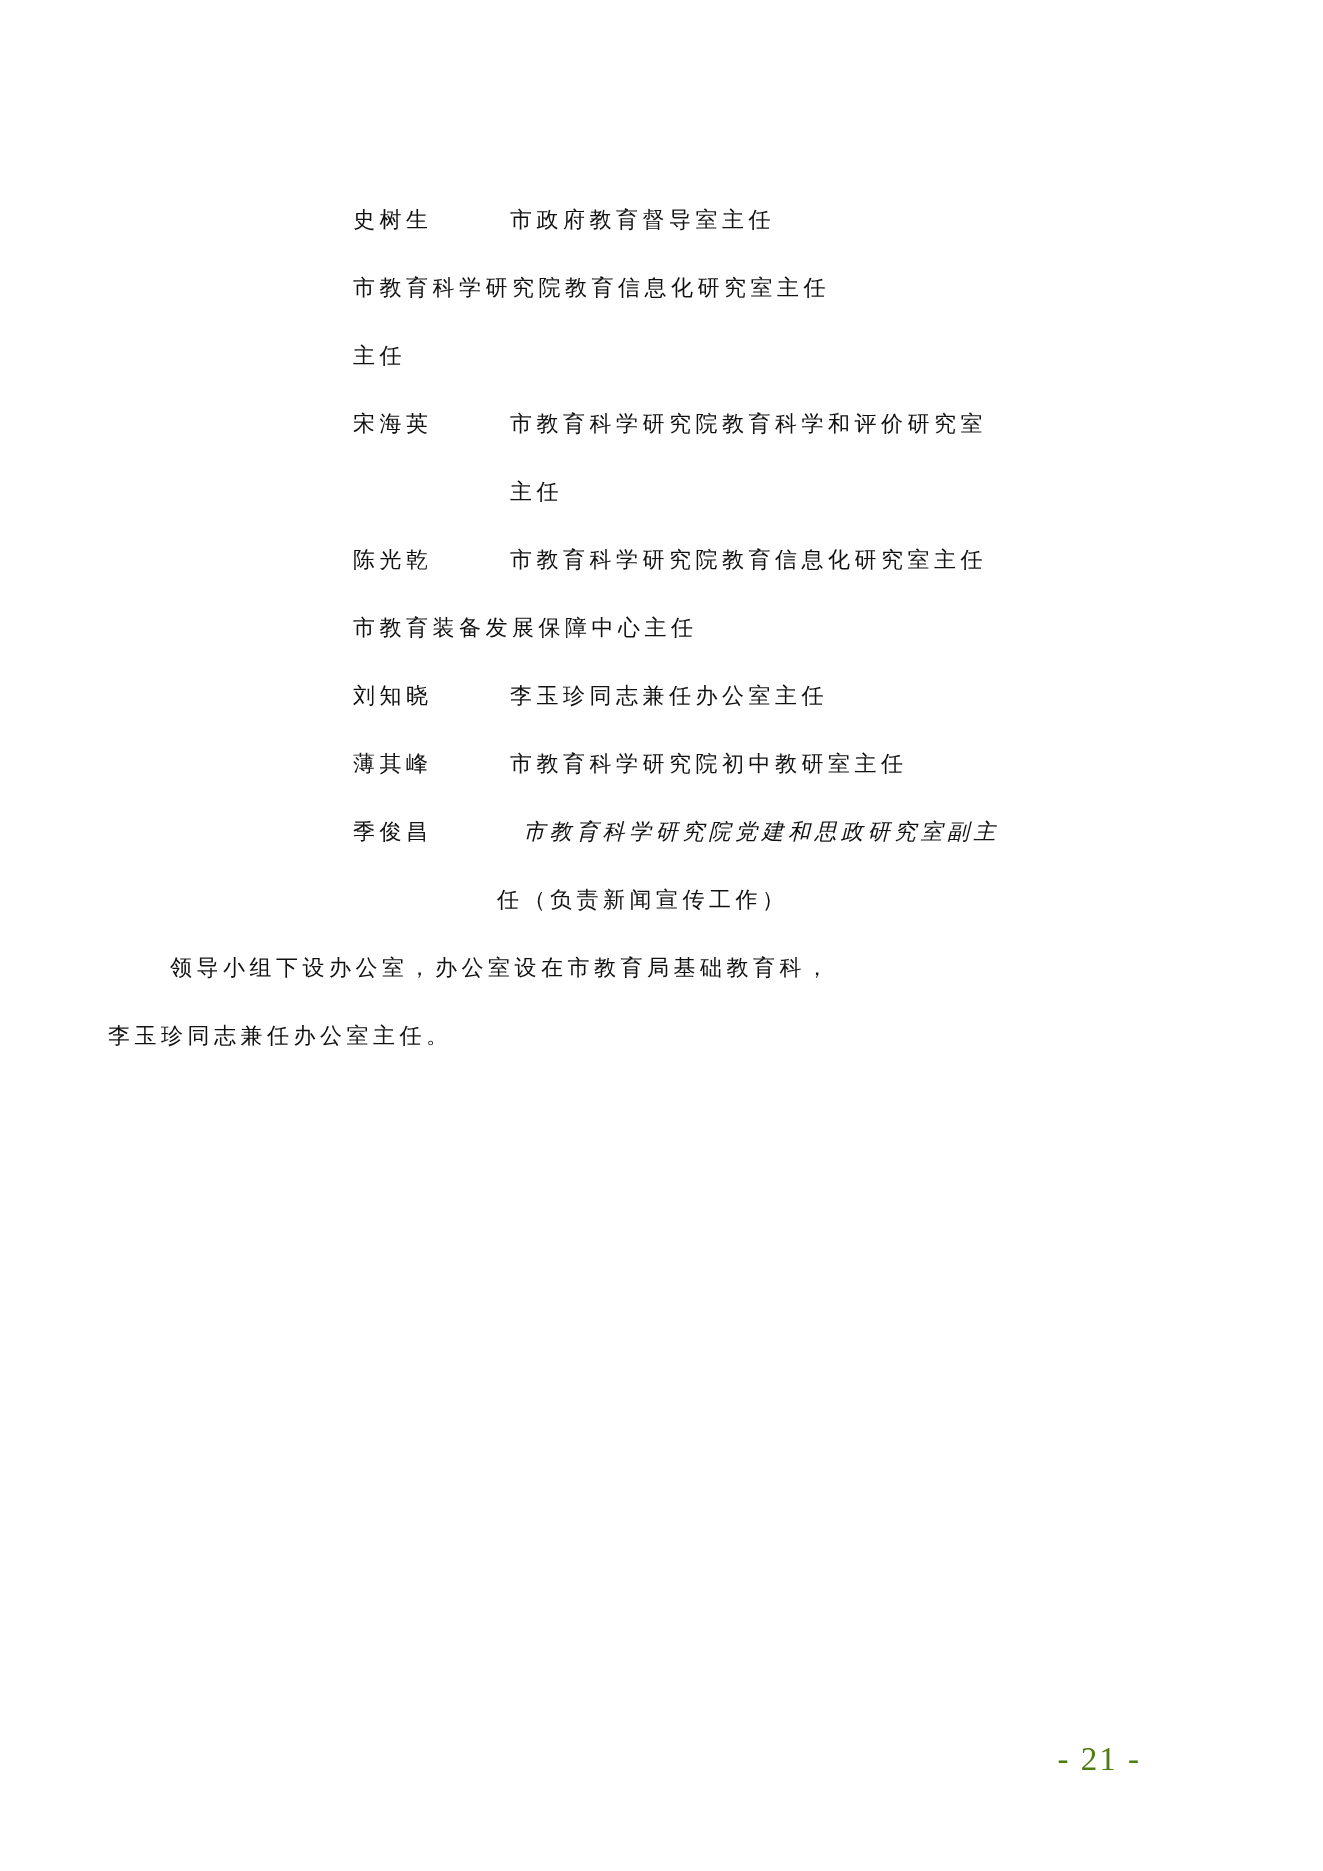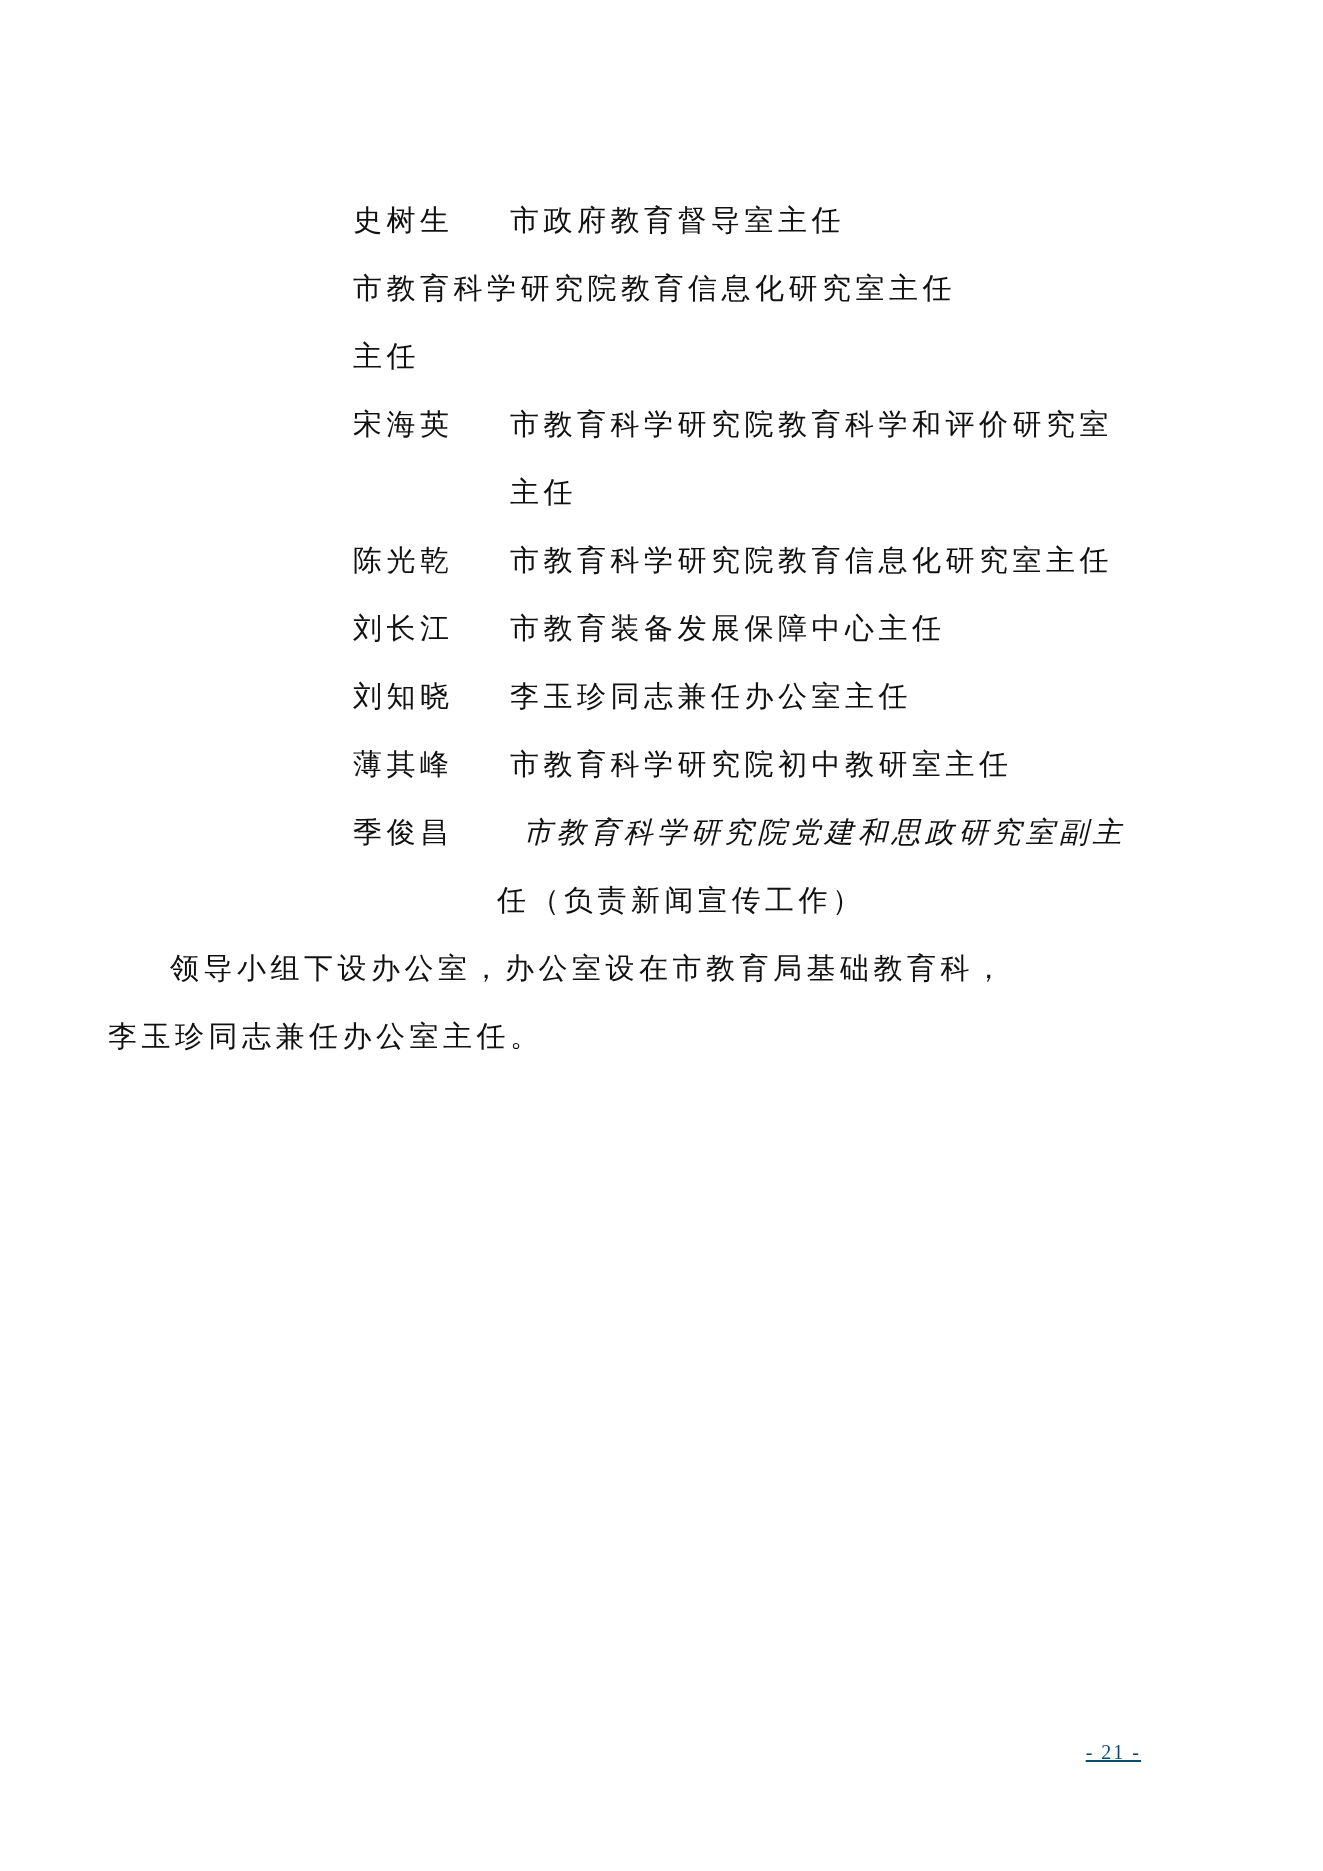--- a/index.html
+++ b/index.html
@@ -15,21 +15,21 @@
     background: #ffffff;
     overflow: hidden;
     font-family: "Liberation Serif", "DejaVu Serif", serif;
     color: #111111;
   }
   .content {
     position: absolute;
     top: 186px;
     left: 0;
     width: 1323px;
-    font-size: 29px;
+    font-size: 22px;
     line-height: 68px;
     letter-spacing: 4.5px;
   }
   .roster {
     margin-left: 353px;
   }
   .roster-row {
     display: flex;
     align-items: flex-start;
   }
@@ -54,24 +54,23 @@
   .para-line {
     white-space: nowrap;
   }
   .para-line.indented {
     text-indent: 62px;
   }
   .page-number {
     position: absolute;
     right: 182px;
     top: 1741px;
-    font-size: 20px;
+    font-size: 33px;
     letter-spacing: 2px;
-    color: #0c4a6e;
-    text-decoration: underline;
+    color: #4d7c0f;
   }
 </style>
 </head>
 <body>
 
 <div class="page">
   <div class="content">
 
     <div class="roster">
 
@@ -98,21 +97,20 @@
       </div>
 
       <div class="roster-row">
         <div class="person-name">陈光乾</div>
         <div class="person-title">
           <div class="title-line">市教育科学研究院教育信息化研究室主任</div>
         </div>
       </div>
 
       <div class="roster-row">
-        <div class="person-name">刘长江</div>
         <div class="person-title">
           <div class="title-line">市教育装备发展保障中心主任</div>
         </div>
       </div>
 
       <div class="roster-row">
         <div class="person-name">刘知晓</div>
         <div class="person-title">
           <div class="title-line">李玉珍同志兼任办公室主任</div>
         </div>

